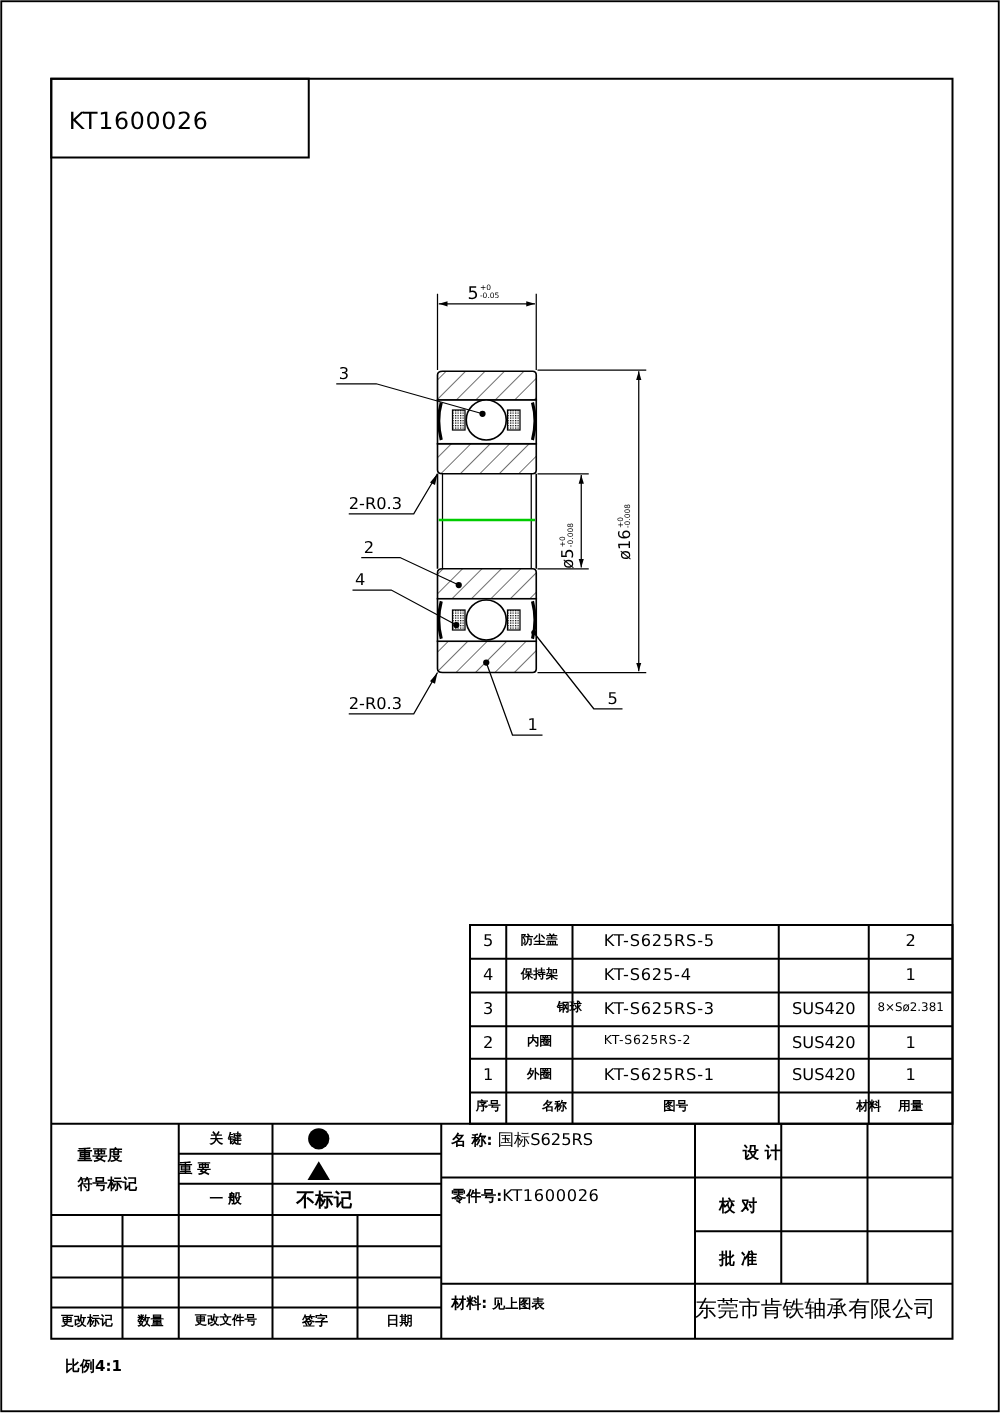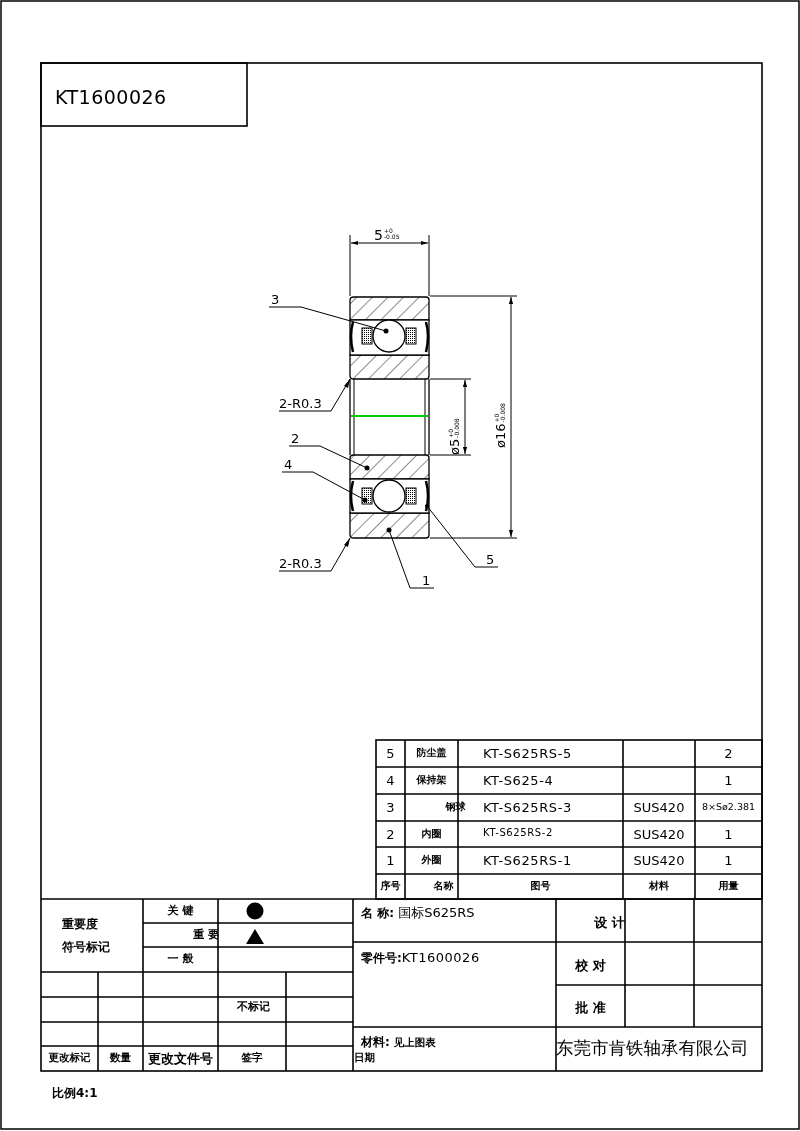--- a/index.html
+++ b/index.html
@@ -206,37 +206,37 @@
     <div class="t cn" style="left:29px;width:53px;top:8px;text-align:center;font-size:10px;">外圈</div>
     <div class="t" style="left:107px;top:7px;font-size:13px;letter-spacing:0.6px;">KT-S625RS-1</div>
     <div class="t" style="left:247px;width:72px;top:7px;text-align:center;font-size:13px;">SUS420</div>
     <div class="t" style="left:319px;width:67px;top:7px;text-align:center;font-size:13px;">1</div>
   </div>
 
   <div class="abs" style="left:0;top:134px;width:386px;height:25px;">
     <div class="t cn" style="left:0;width:29px;top:7px;text-align:center;font-size:10px;">序号</div>
     <div class="t cn" style="left:29px;width:77px;top:7px;text-align:center;font-size:10px;">名称</div>
     <div class="t cn" style="left:82px;width:165px;top:7px;text-align:center;font-size:10px;">图号</div>
-    <div class="t cn" style="left:247px;width:72px;top:7px;text-align:center;font-size:10px;">材料</div>
+    <div class="t cn" style="left:247px;width:72px;top:7px;text-align:center;font-size:10px;padding-left:36px;">材料</div>
     <div class="t cn" style="left:319px;width:67px;top:7px;text-align:center;font-size:10px;">用量</div>
   </div>
 </div>
 
 <div class="t cn" style="left:62px;top:918px;font-size:12px;">重要度</div>
 <div class="t cn" style="left:62px;top:941px;font-size:12px;">符号标记</div>
 <div class="t cn" style="left:143px;width:75px;top:905px;text-align:center;font-size:11px;">关 键</div>
-<div class="t cn" style="left:143px;width:76px;top:929px;text-align:right;font-size:11px;">重 要</div>
+<div class="t cn" style="left:143px;width:76px;top:929px;text-align:left;font-size:11px;">重 要</div>
 <div class="t cn" style="left:143px;width:75px;top:953px;text-align:center;font-size:11px;">一 般</div>
-<div class="t cn" style="left:237px;top:953px;font-size:11px;margin-top:48px;">不标记</div>
+<div class="t cn" style="left:237px;top:953px;font-size:15px;">不标记</div>
 
 <div class="t cn" style="left:41px;width:57px;top:1052px;text-align:center;font-size:10.5px;">更改标记</div>
 <div class="t cn" style="left:98px;width:45px;top:1052px;text-align:center;font-size:10.5px;">数量</div>
-<div class="t cn" style="left:143px;width:75px;top:1052px;text-align:center;font-size:13px;">更改文件号</div>
+<div class="t cn" style="left:143px;width:75px;top:1052px;text-align:center;font-size:10px;">更改文件号</div>
 <div class="t cn" style="left:218px;width:68px;top:1052px;text-align:center;font-size:10.5px;">签字</div>
-<div class="t cn" style="left:286px;width:67px;top:1052px;text-align:right;font-size:10.5px;padding-left:22px;">日期</div>
+<div class="t cn" style="left:286px;width:67px;top:1052px;text-align:center;font-size:10.5px;">日期</div>
 
 <div class="t" style="left:361px;top:906px;font-size:13px;"><span class="cn" style="font-size:12px;">名 称:</span> <span style="font-size:13px;">国标S625RS</span></div>
 <div class="t" style="left:361px;top:951px;font-size:13px;"><span class="cn" style="font-size:12px;">零件号:</span><span style="font-size:13px;letter-spacing:0.5px;">KT1600026</span></div>
 <div class="t" style="left:361px;top:1036px;font-size:12px;"><span class="cn">材料:</span> <span class="cn" style="font-size:10.5px;">见上图表</span></div>
 
 <div class="t cn" style="left:556px;width:69px;top:916px;text-align:center;font-size:13px;margin-left:19px;">设 计</div>
 <div class="t cn" style="left:556px;width:69px;top:959px;text-align:center;font-size:13px;">校 对</div>
 <div class="t cn" style="left:556px;width:69px;top:1001px;text-align:center;font-size:13px;">批 准</div>
 
 <div class="t" style="left:556px;top:1040px;font-size:17.5px;">东莞市肯铁轴承有限公司</div>

